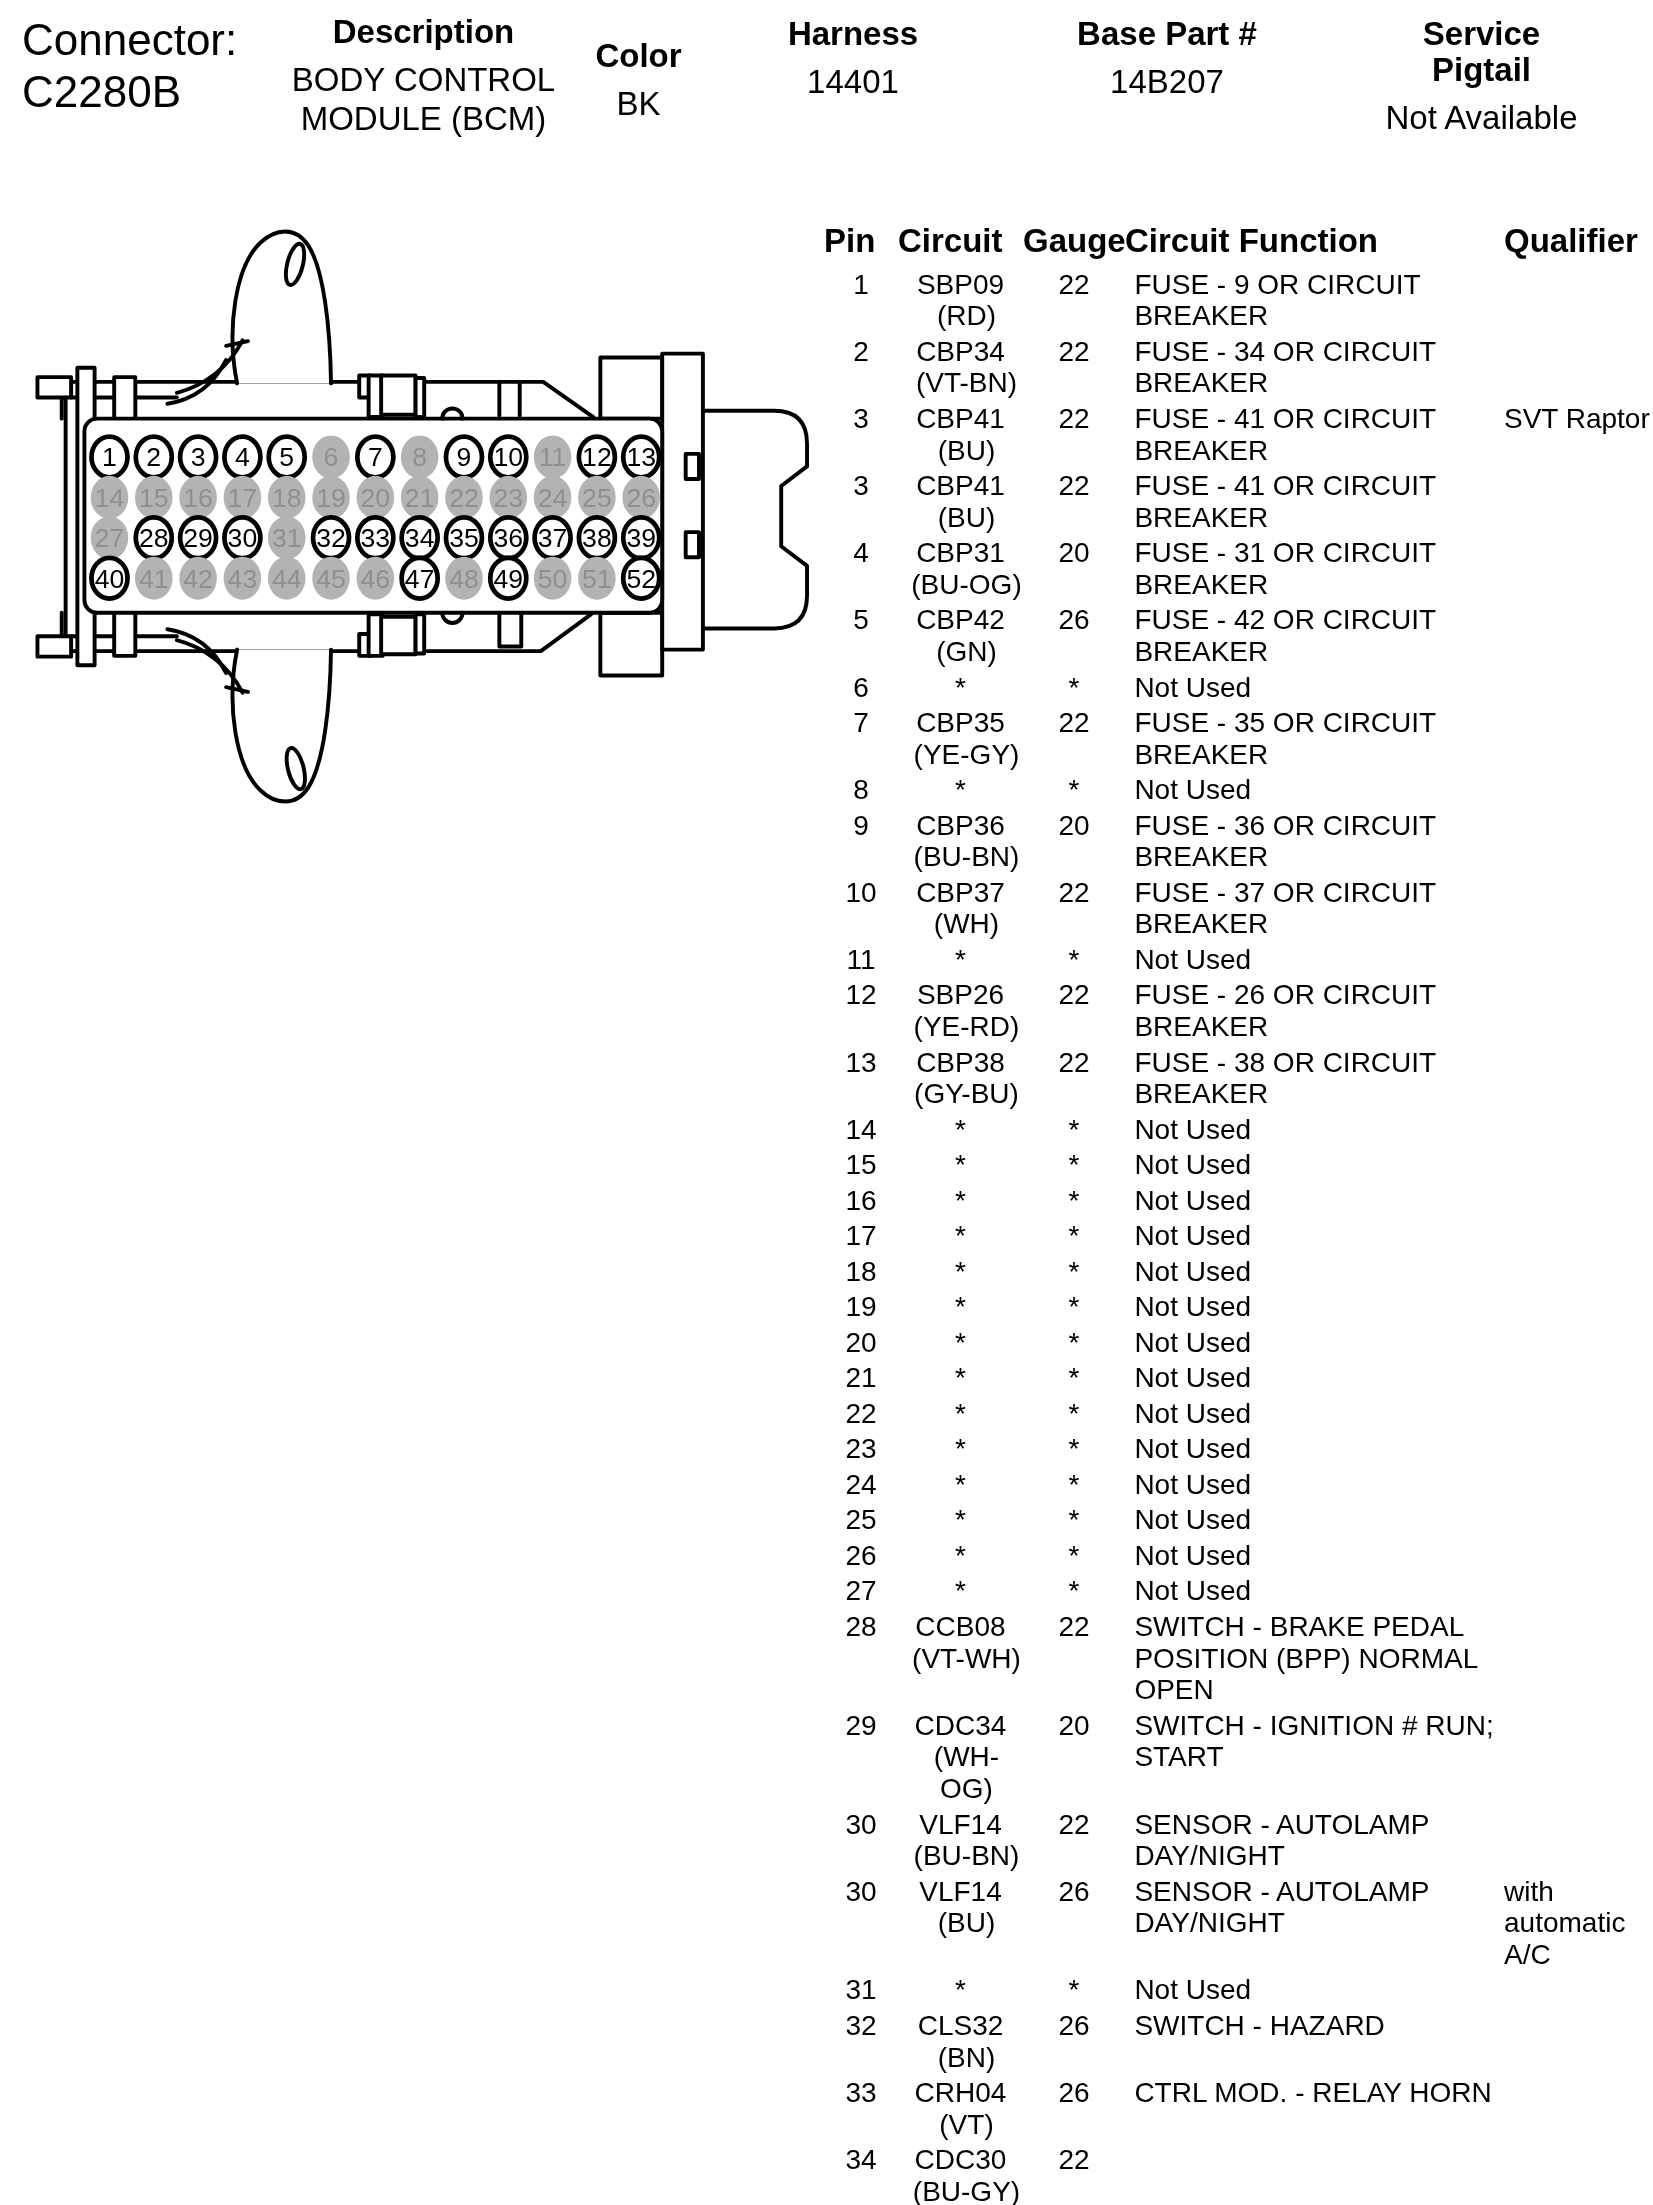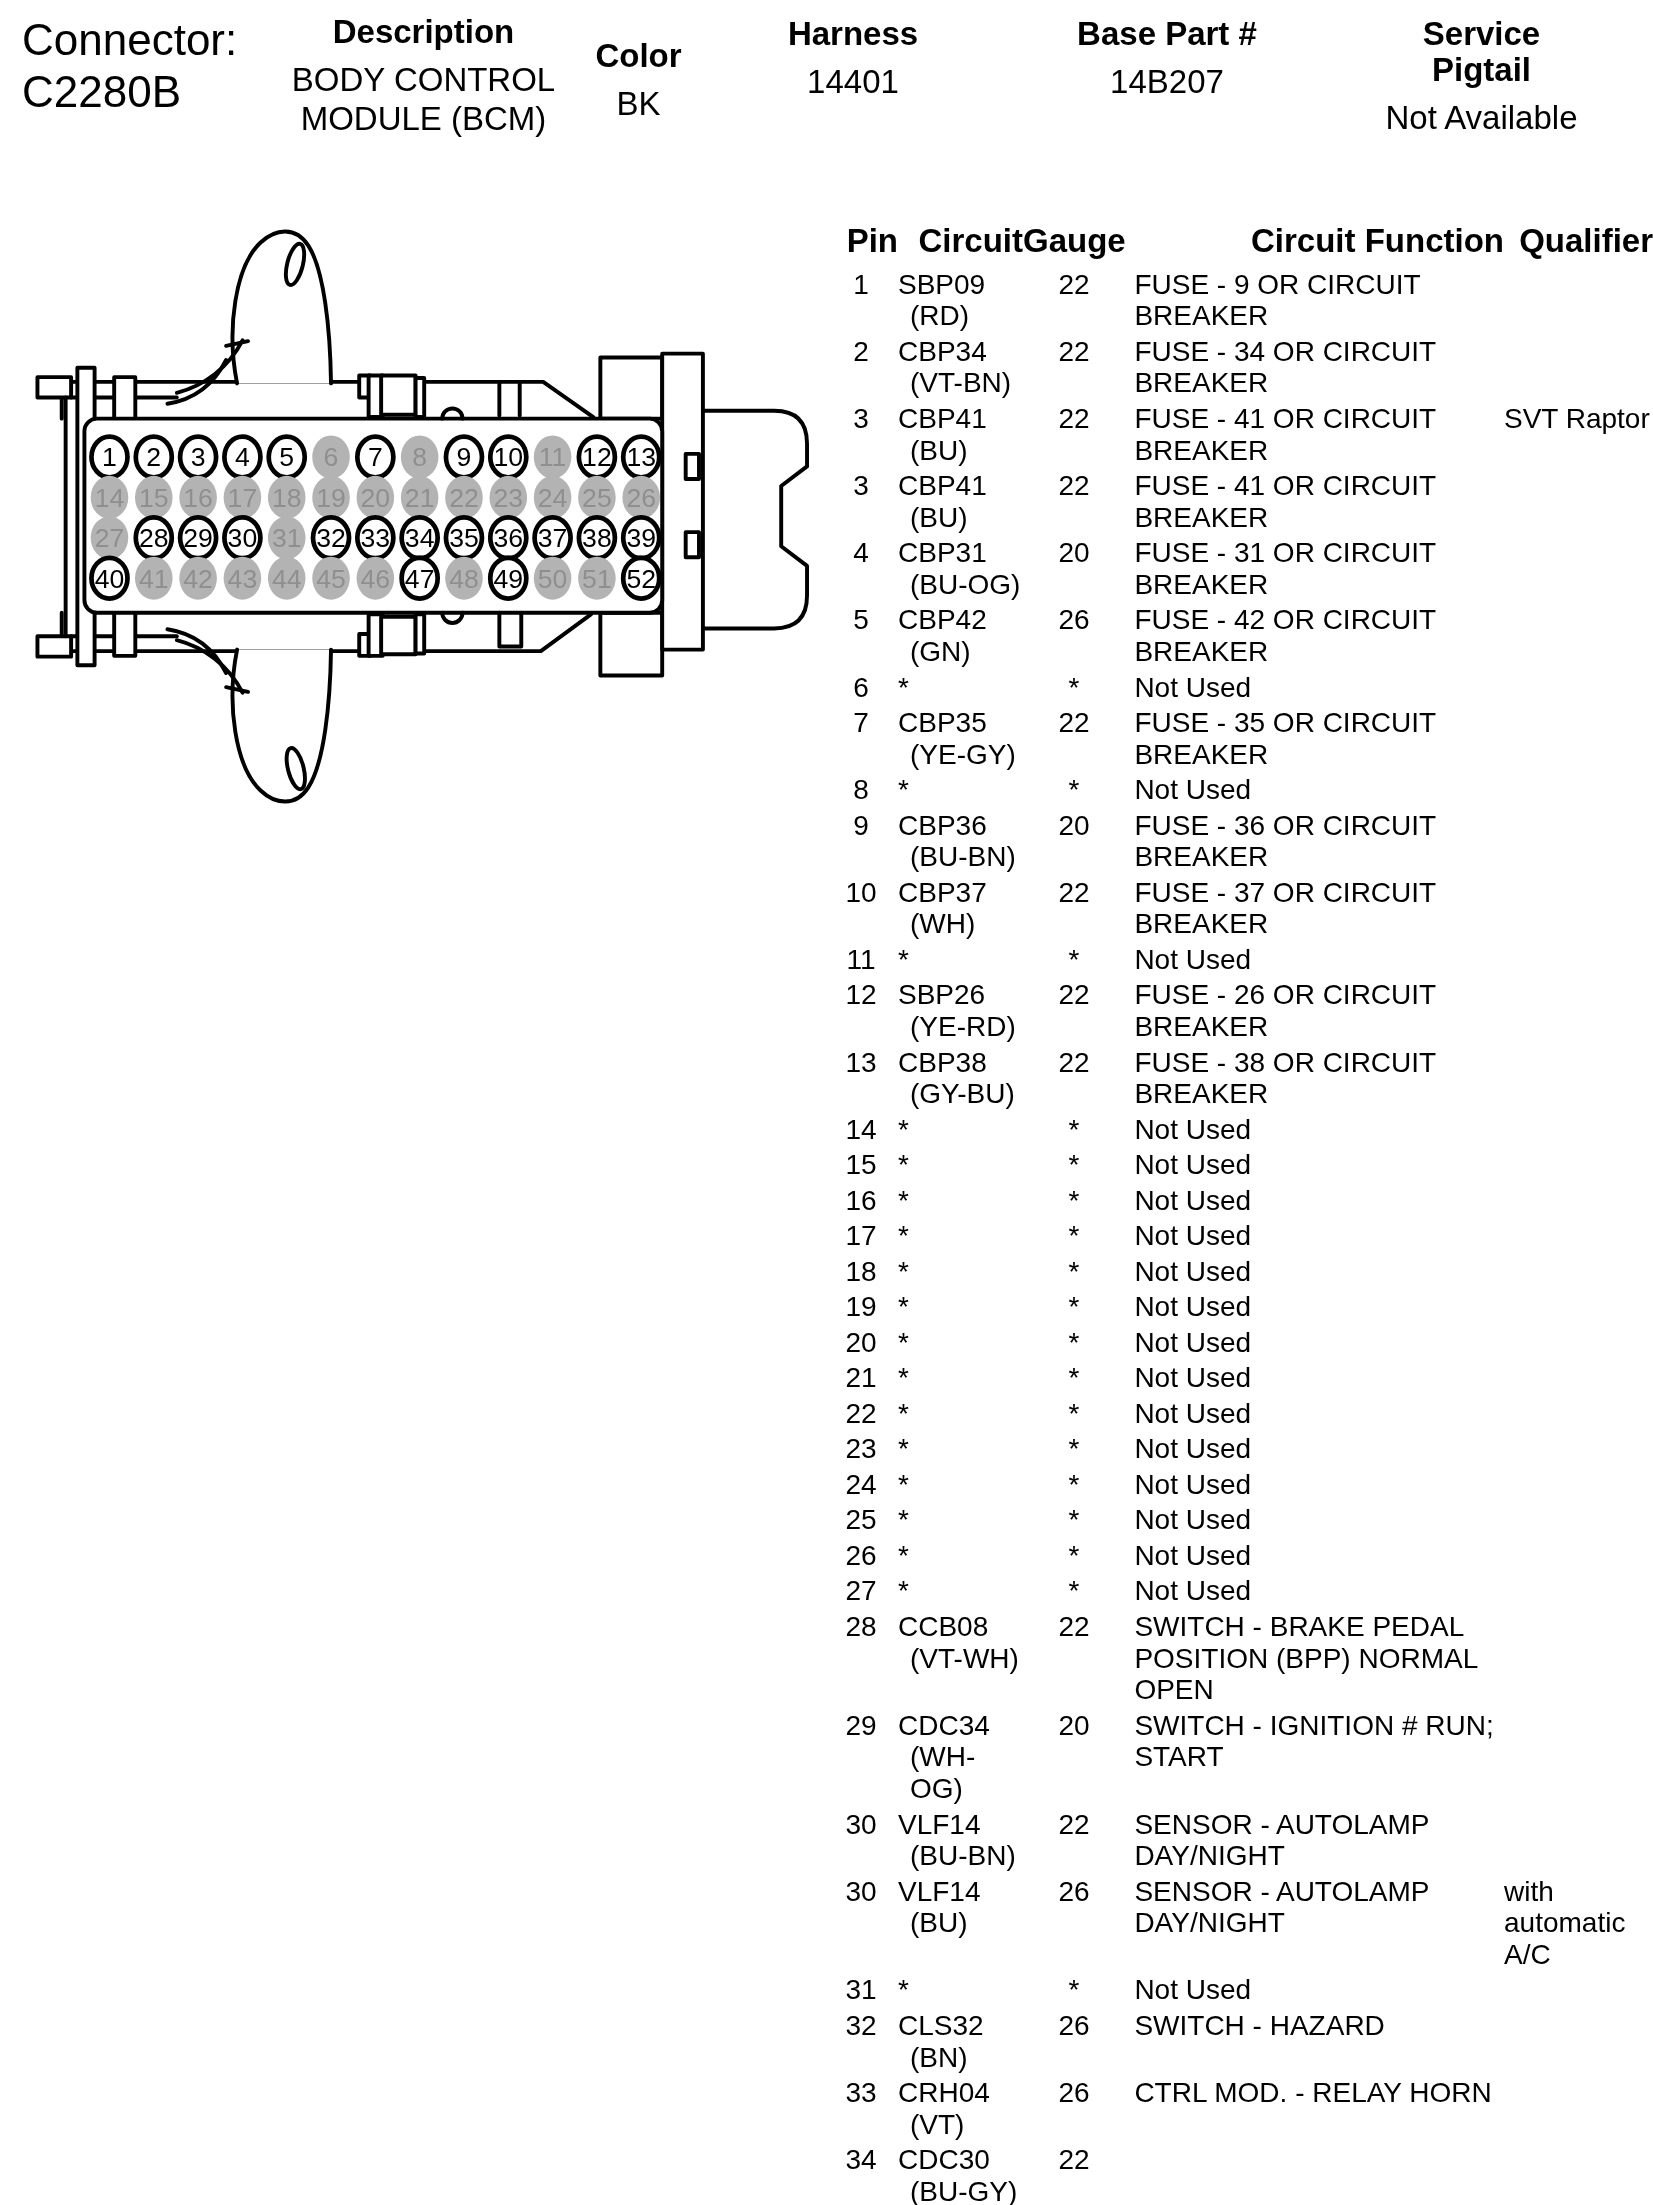--- a/index.html
+++ b/index.html
@@ -16,24 +16,24 @@
   #f-desc{left:287px;top:14px;width:273px;}
   #f-color{left:580px;top:38px;width:117px;}
   #f-harness{left:767px;top:15.7px;width:172px;}
   #f-base{left:1065px;top:15.7px;width:204px;}
   #f-pigtail{left:1372px;top:15.7px;width:219px;}
   
   #diagram{left:15.7px;top:219px;}
   
   .ptable{left:824px;top:222px;width:832px;font-size:28px;line-height:1.13;}
   .thead{display:grid;grid-template-columns:74px 125px 102px 379px 149px;font-weight:bold;font-size:33px;margin-bottom:9.4px;}
-  .thead div{text-align:right;white-space:nowrap;}
+  .thead div{text-align:left;white-space:nowrap;}
   .trow{display:grid;grid-template-columns:74px 125px 102px 379px 149px;margin-bottom:3.9px;}
   .c-pin{text-align:center;}
-  .c-circ{}
+  .c-circ{text-align:center;}
   .c-circ .ccolor{display:block;margin-left:12px;}
   .c-gauge{text-align:center;}
   .c-func{text-align:left;padding-left:9.4px;}
   .c-qual{text-align:left;}
 </style>
 </head>
 <body>
 
 <div class="abs connector-block">
   <div>Connector:</div>

